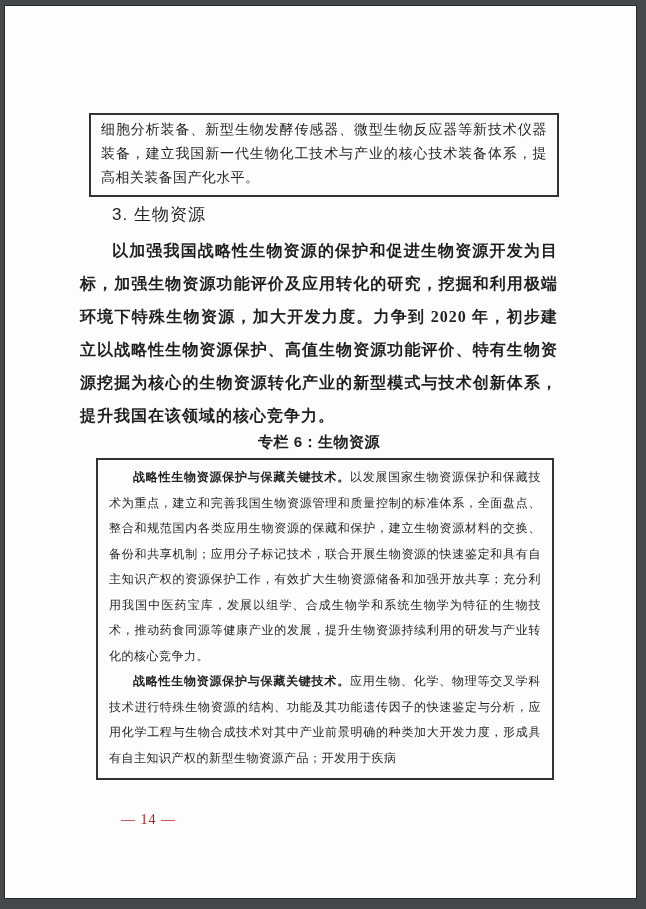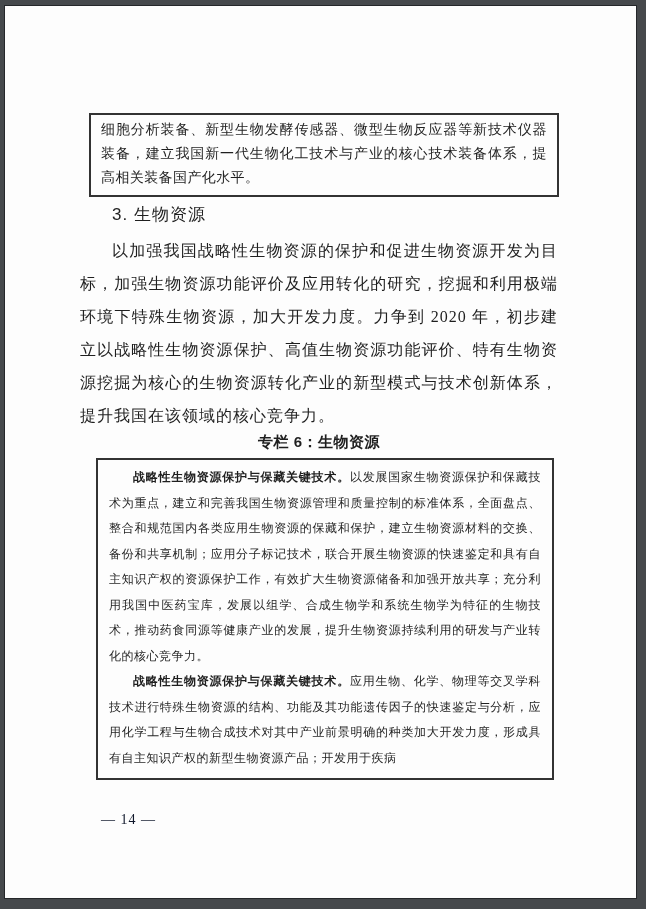--- a/index.html
+++ b/index.html
@@ -44,20 +44,21 @@
   }
   .section-paragraph {
     position: absolute;
     left: 75px; top: 228px;
     width: 478px;
     font-size: 16px;
     line-height: 33px;
     letter-spacing: 1px;
     text-align: justify;
     text-indent: 2em;
+    font-weight: bold;
   }
   .panel-title {
     position: absolute;
     left: 75px; top: 427px;
     width: 478px;
     text-align: center;
     font-family: "Liberation Sans", "DejaVu Sans", sans-serif;
     font-weight: 700;
     font-size: 15px;
     letter-spacing: 0.5px;
@@ -77,24 +78,24 @@
   .panel-box p {
     margin: 0;
     text-indent: 2em;
   }
   .panel-lead {
     font-family: "Liberation Sans", "DejaVu Sans", sans-serif;
     font-weight: 700;
   }
   .page-number {
     position: absolute;
-    left: 96px; top: 806px;
+    left: 116px; top: 806px;
     font-size: 14px;
     letter-spacing: 1px;
-    color: #0f172a;
+    color: #b91c1c;
   }
 </style>
 </head>
 <body>
 
 <div class="backdrop">
   <div class="page">
 
     <div class="carryover-box">
       <span>细胞分析装备、新型生物发酵传感器、微型生物反应器等新技术仪器装备，建立我国新一代生物化工技术与产业的核心技术装备体系，提高相关装备国产化水平。</span>

